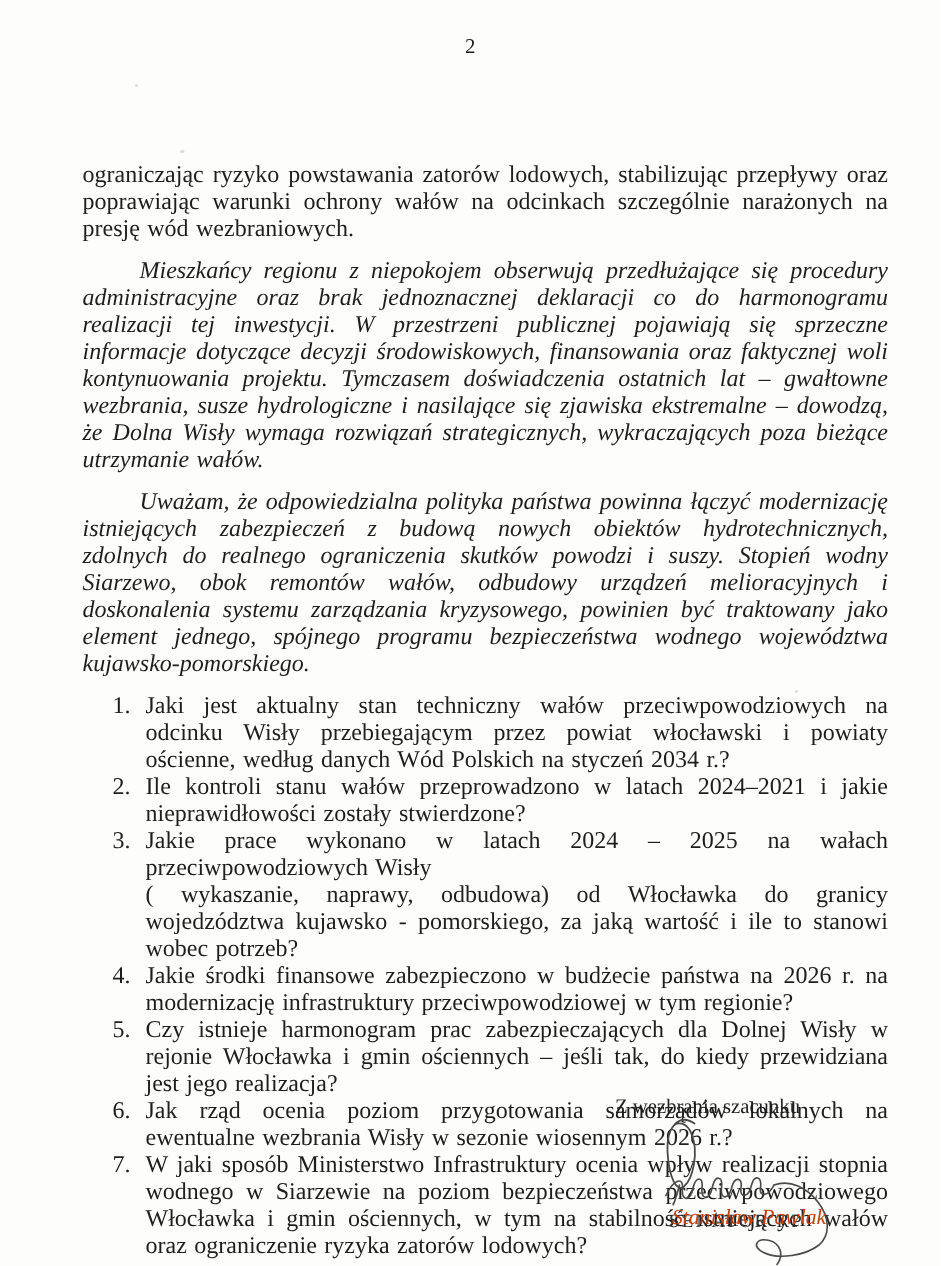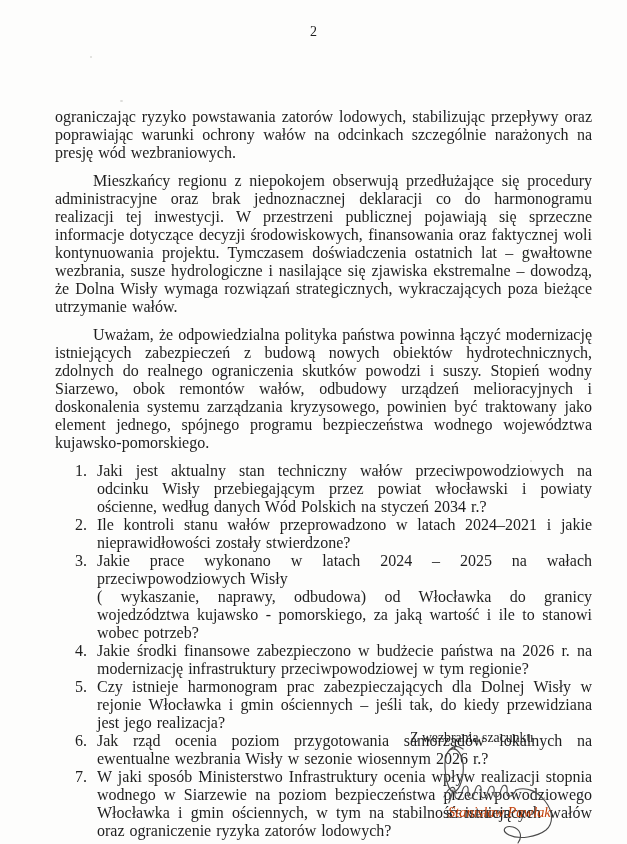--- a/index.html
+++ b/index.html
@@ -33,20 +33,21 @@
     line-height: 18px;
     word-spacing: 0.06em;
     margin-top: 44px;
   }
   .content p {
     margin: 0 0 10px 0;
     text-align: justify;
   }
   .content p.indented {
     text-indent: 38px;
+    font-style: italic;
   }
   .questions {
     margin: 4px 0 0 20px;
   }
   .q-item {
     display: flex;
     align-items: flex-start;
   }
   .q-num {
     flex: 0 0 22px;

